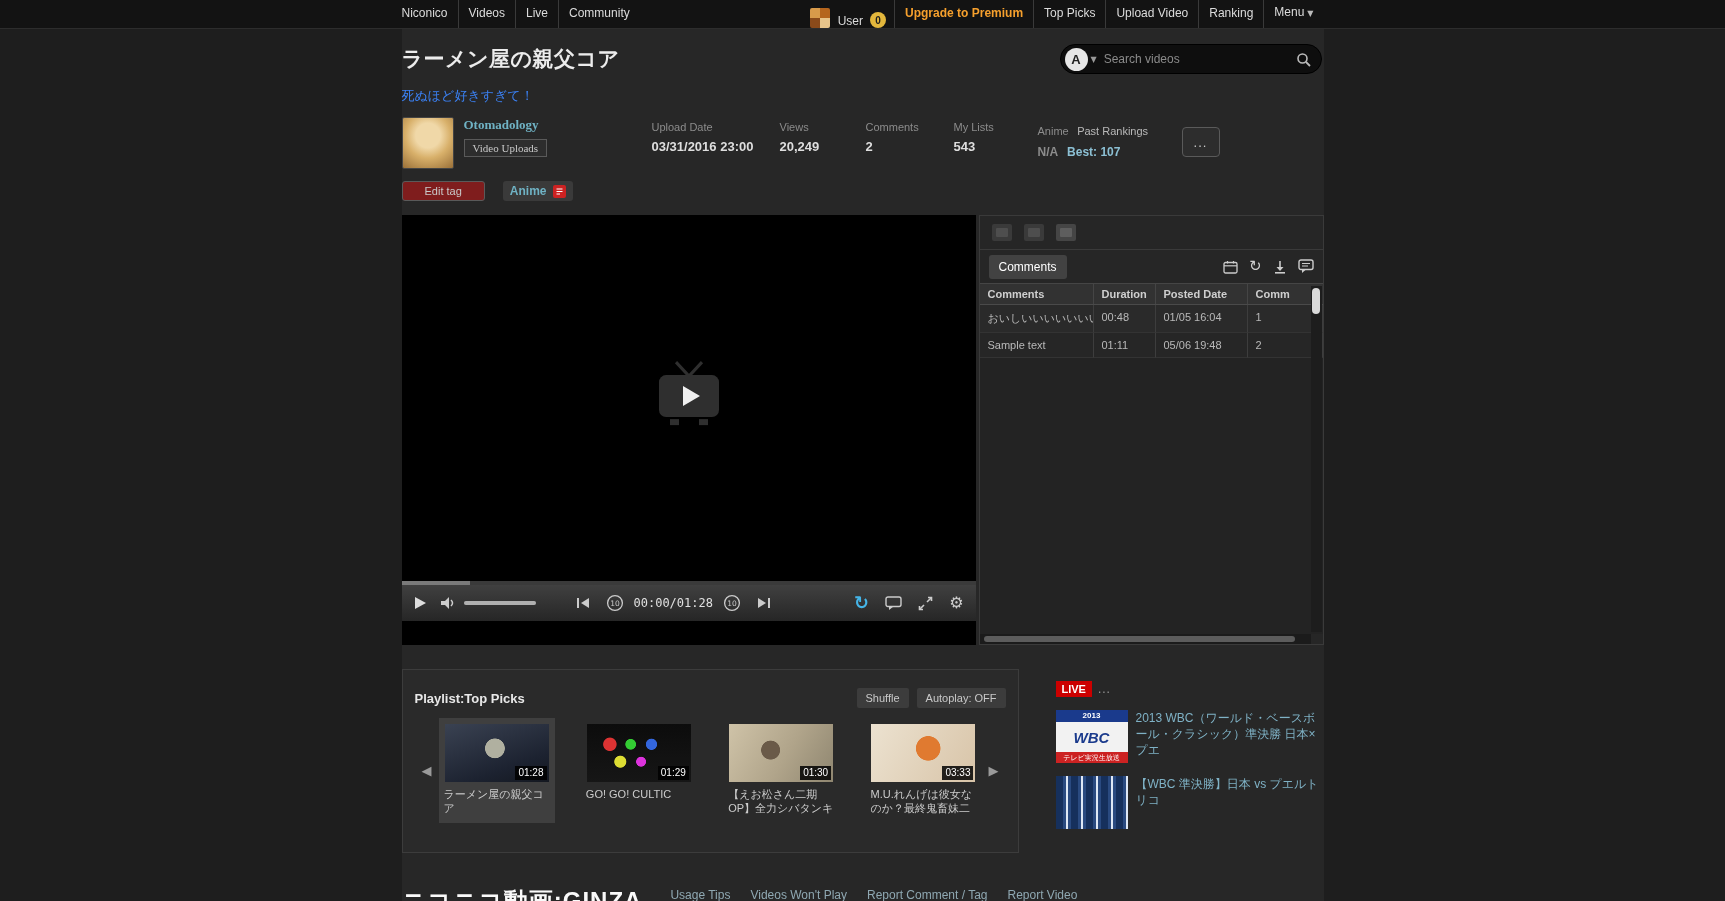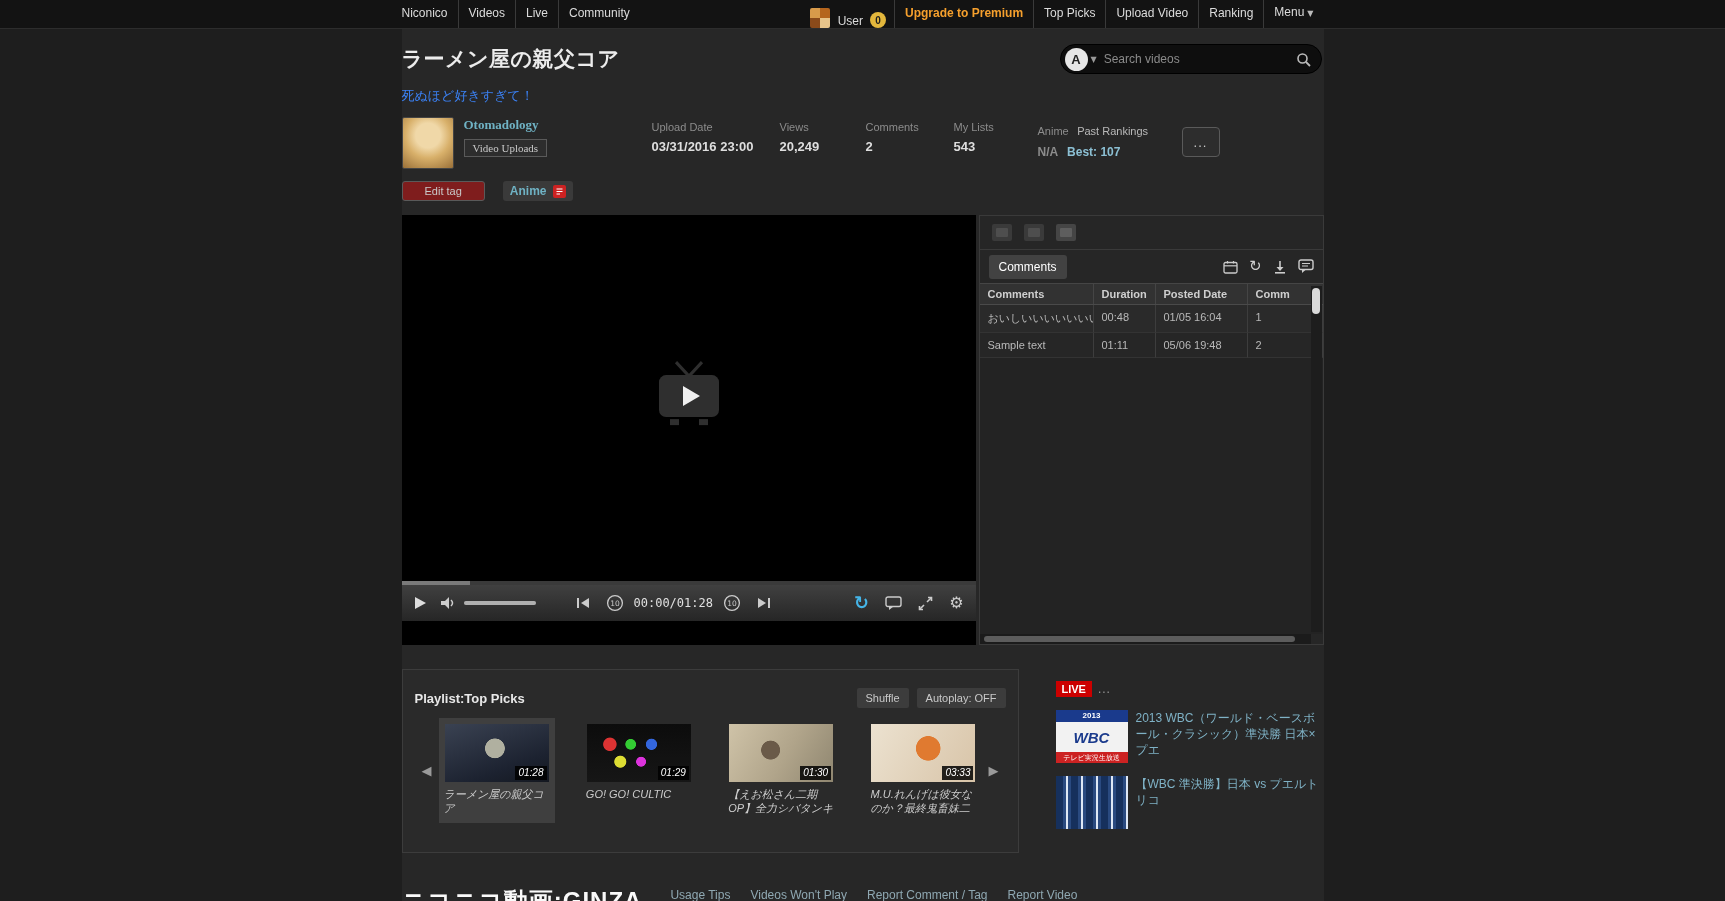--- a/index.html
+++ b/index.html
@@ -117,21 +117,21 @@
   .bottom-row { margin-top:24px; display:flex; justify-content:space-between; align-items:flex-start; }
 
   .playlist { width:617px; height:184px; background:#2a2a2a; border:1px solid #3c3c3c; padding:18px 12px; }
   .pl-head { display:flex; align-items:center; }
   .pl-title-h { font-size:13px; font-weight:bold; color:#e8e8e8; }
   .pl-btns { margin-left:auto; display:flex; gap:8px; }
   .pl-btn { background:#3c3c3c; border:none; border-radius:2px; color:#c9c9c9; font-size:11px; padding:4px 9px; cursor:pointer; }
   .pl-strip { margin-top:10px; display:flex; align-items:center; }
   .pl-arrow { background:none; border:none; color:#9a9a9a; font-size:13px; padding:0 7px; height:100px; cursor:pointer; }
   .pl-items { display:flex; gap:10px; flex:1; justify-content:space-between; }
-  .pl-item { width:116px; padding:6px 5px 7px; cursor:pointer;font-style:italic; }
+  .pl-item { width:116px; padding:6px 5px 7px; cursor:pointer; }
   .pl-item.active { background:#3f3f3f; }
   .thumb { width:104px; height:58px; margin:0 auto; position:relative; }
   .dur-badge { position:absolute; right:2px; bottom:2px; background:rgba(0,0,0,.85); color:#fff; font-size:10px; padding:0 3px; line-height:14px; }
   .pl-item-title { margin-top:5px; font-size:11px; color:#cccccc; line-height:1.3; height:29px; overflow:hidden; }
   .th1 { background:radial-gradient(circle at 48% 42%, #b0b0a0 0 15%, rgba(0,0,0,0) 16%), linear-gradient(160deg,#3a4252,#1c2230 70%,#141820); }
   .th2 { background:
       radial-gradient(circle at 22% 35%, #d33 0 7%, rgba(0,0,0,0) 8%),
       radial-gradient(circle at 42% 35%, #3c3 0 7%, rgba(0,0,0,0) 8%),
       radial-gradient(circle at 62% 35%, #36d 0 7%, rgba(0,0,0,0) 8%),
       radial-gradient(circle at 32% 65%, #dd3 0 7%, rgba(0,0,0,0) 8%),

